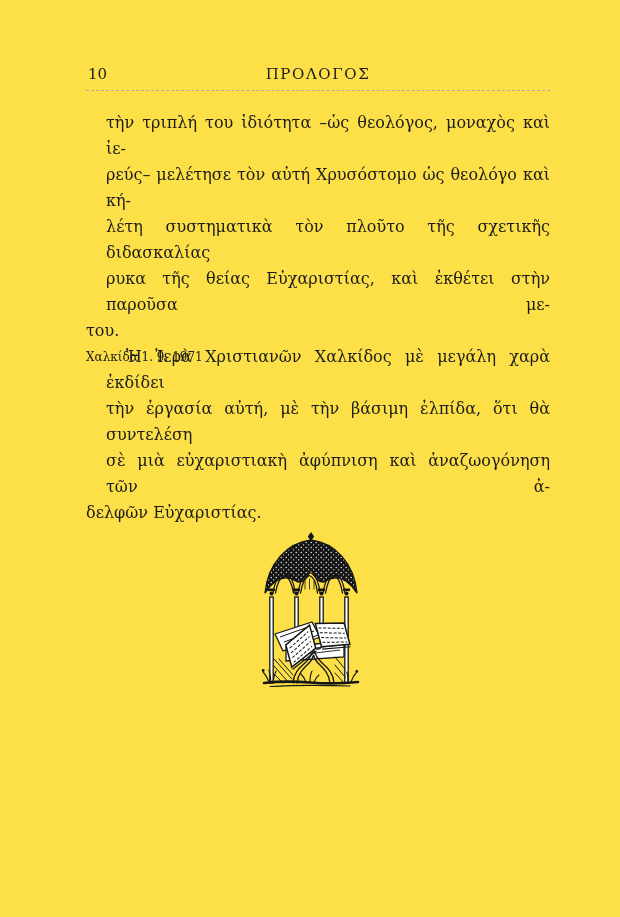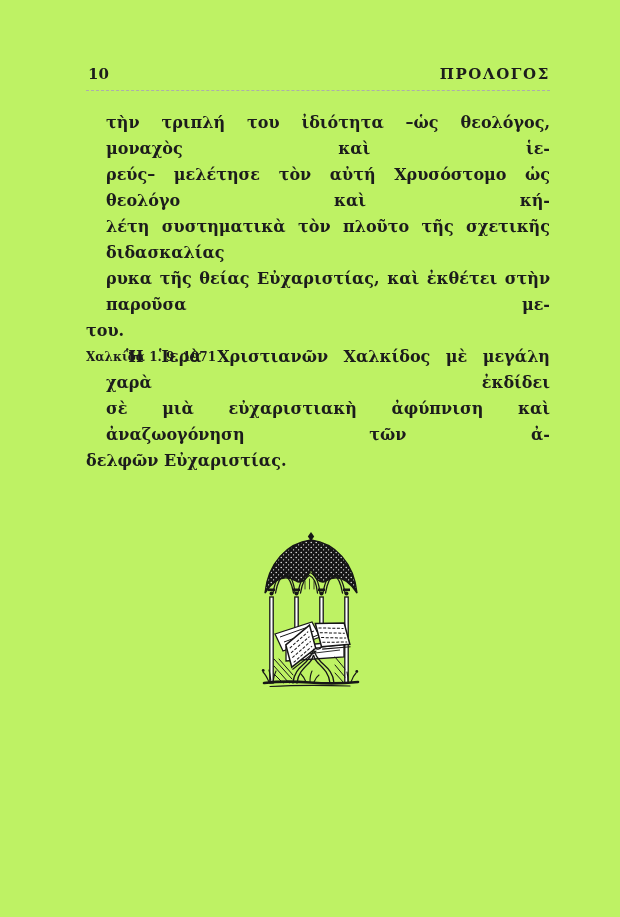--- a/index.html
+++ b/index.html
@@ -1,36 +1,35 @@
 <!DOCTYPE html>
 <html><head>
 <meta charset="utf-8">
 <style>
   html, body { margin: 0; padding: 0; background: #ffffff; }
   .sheet {
     position: relative;
     width: 620px;
     height: 917px;
-    background: #bef264;
+    background: #fde047;
     font-family: "DejaVu Serif", "Liberation Serif", serif;
     color: #1c1c1c;
     overflow: hidden;
-    font-weight: bold;
   }
   
   .header-row {
     position: absolute;
     left: 86px; top: 63px;
     width: 464px; height: 22px;
     font-size: 15px; line-height: 22px;
   }
   .page-number { position: absolute; left: 2px; top: 0; }
   .running-title {
     position: absolute; left: 0; top: 0; width: 100%;
-    text-align: right; letter-spacing: 1.6px;
+    text-align: center; letter-spacing: 1.6px;
   }
   .head-rule {
     position: absolute;
     left: 86px; top: 90px; width: 464px; height: 0;
     border-top: 1px dashed #adadad;
   }
   
   .textblock {
     position: absolute;
     left: 86px; top: 110px; width: 464px;
@@ -69,20 +68,21 @@
   <div class="textblock">
     <div>
       <div class="jline">τὴν τριπλή του ἰδιότητα –ὡς θεολόγος, μοναχὸς καὶ ἱε-</div>
       <div class="jline">ρεύς– μελέτησε τὸν αὐτή Χρυσόστομο ὡς θεολόγο καὶ κή-</div>
       <div class="jline">λέτη συστηματικὰ τὸν πλοῦτο τῆς σχετικῆς διδασκαλίας</div>
       <div class="jline">ρυκα τῆς θείας Εὐχαριστίας, καὶ ἐκθέτει στὴν παροῦσα με-</div>
       <div class="lline">του.</div>
     </div>
     <div>
       <div class="jline indent">Ἡ Ἱερὰ Χριστιανῶν Χαλκίδος μὲ μεγάλη χαρὰ ἐκδίδει</div>
+      <div class="jline">τὴν ἐργασία αὐτή, μὲ τὴν βάσιμη ἐλπίδα, ὅτι θὰ συντελέση</div>
       <div class="jline">σὲ μιὰ εὐχαριστιακὴ ἀφύπνιση καὶ ἀναζωογόνηση τῶν ἀ-</div>
       <div class="lline">δελφῶν Εὐχαριστίας.</div>
     </div>
   </div>
 
   <div class="dateline">
     <span class="place-date">Χαλκίδα 1. 9. 1971</span>
   </div>
 
   <div class="ornament">

